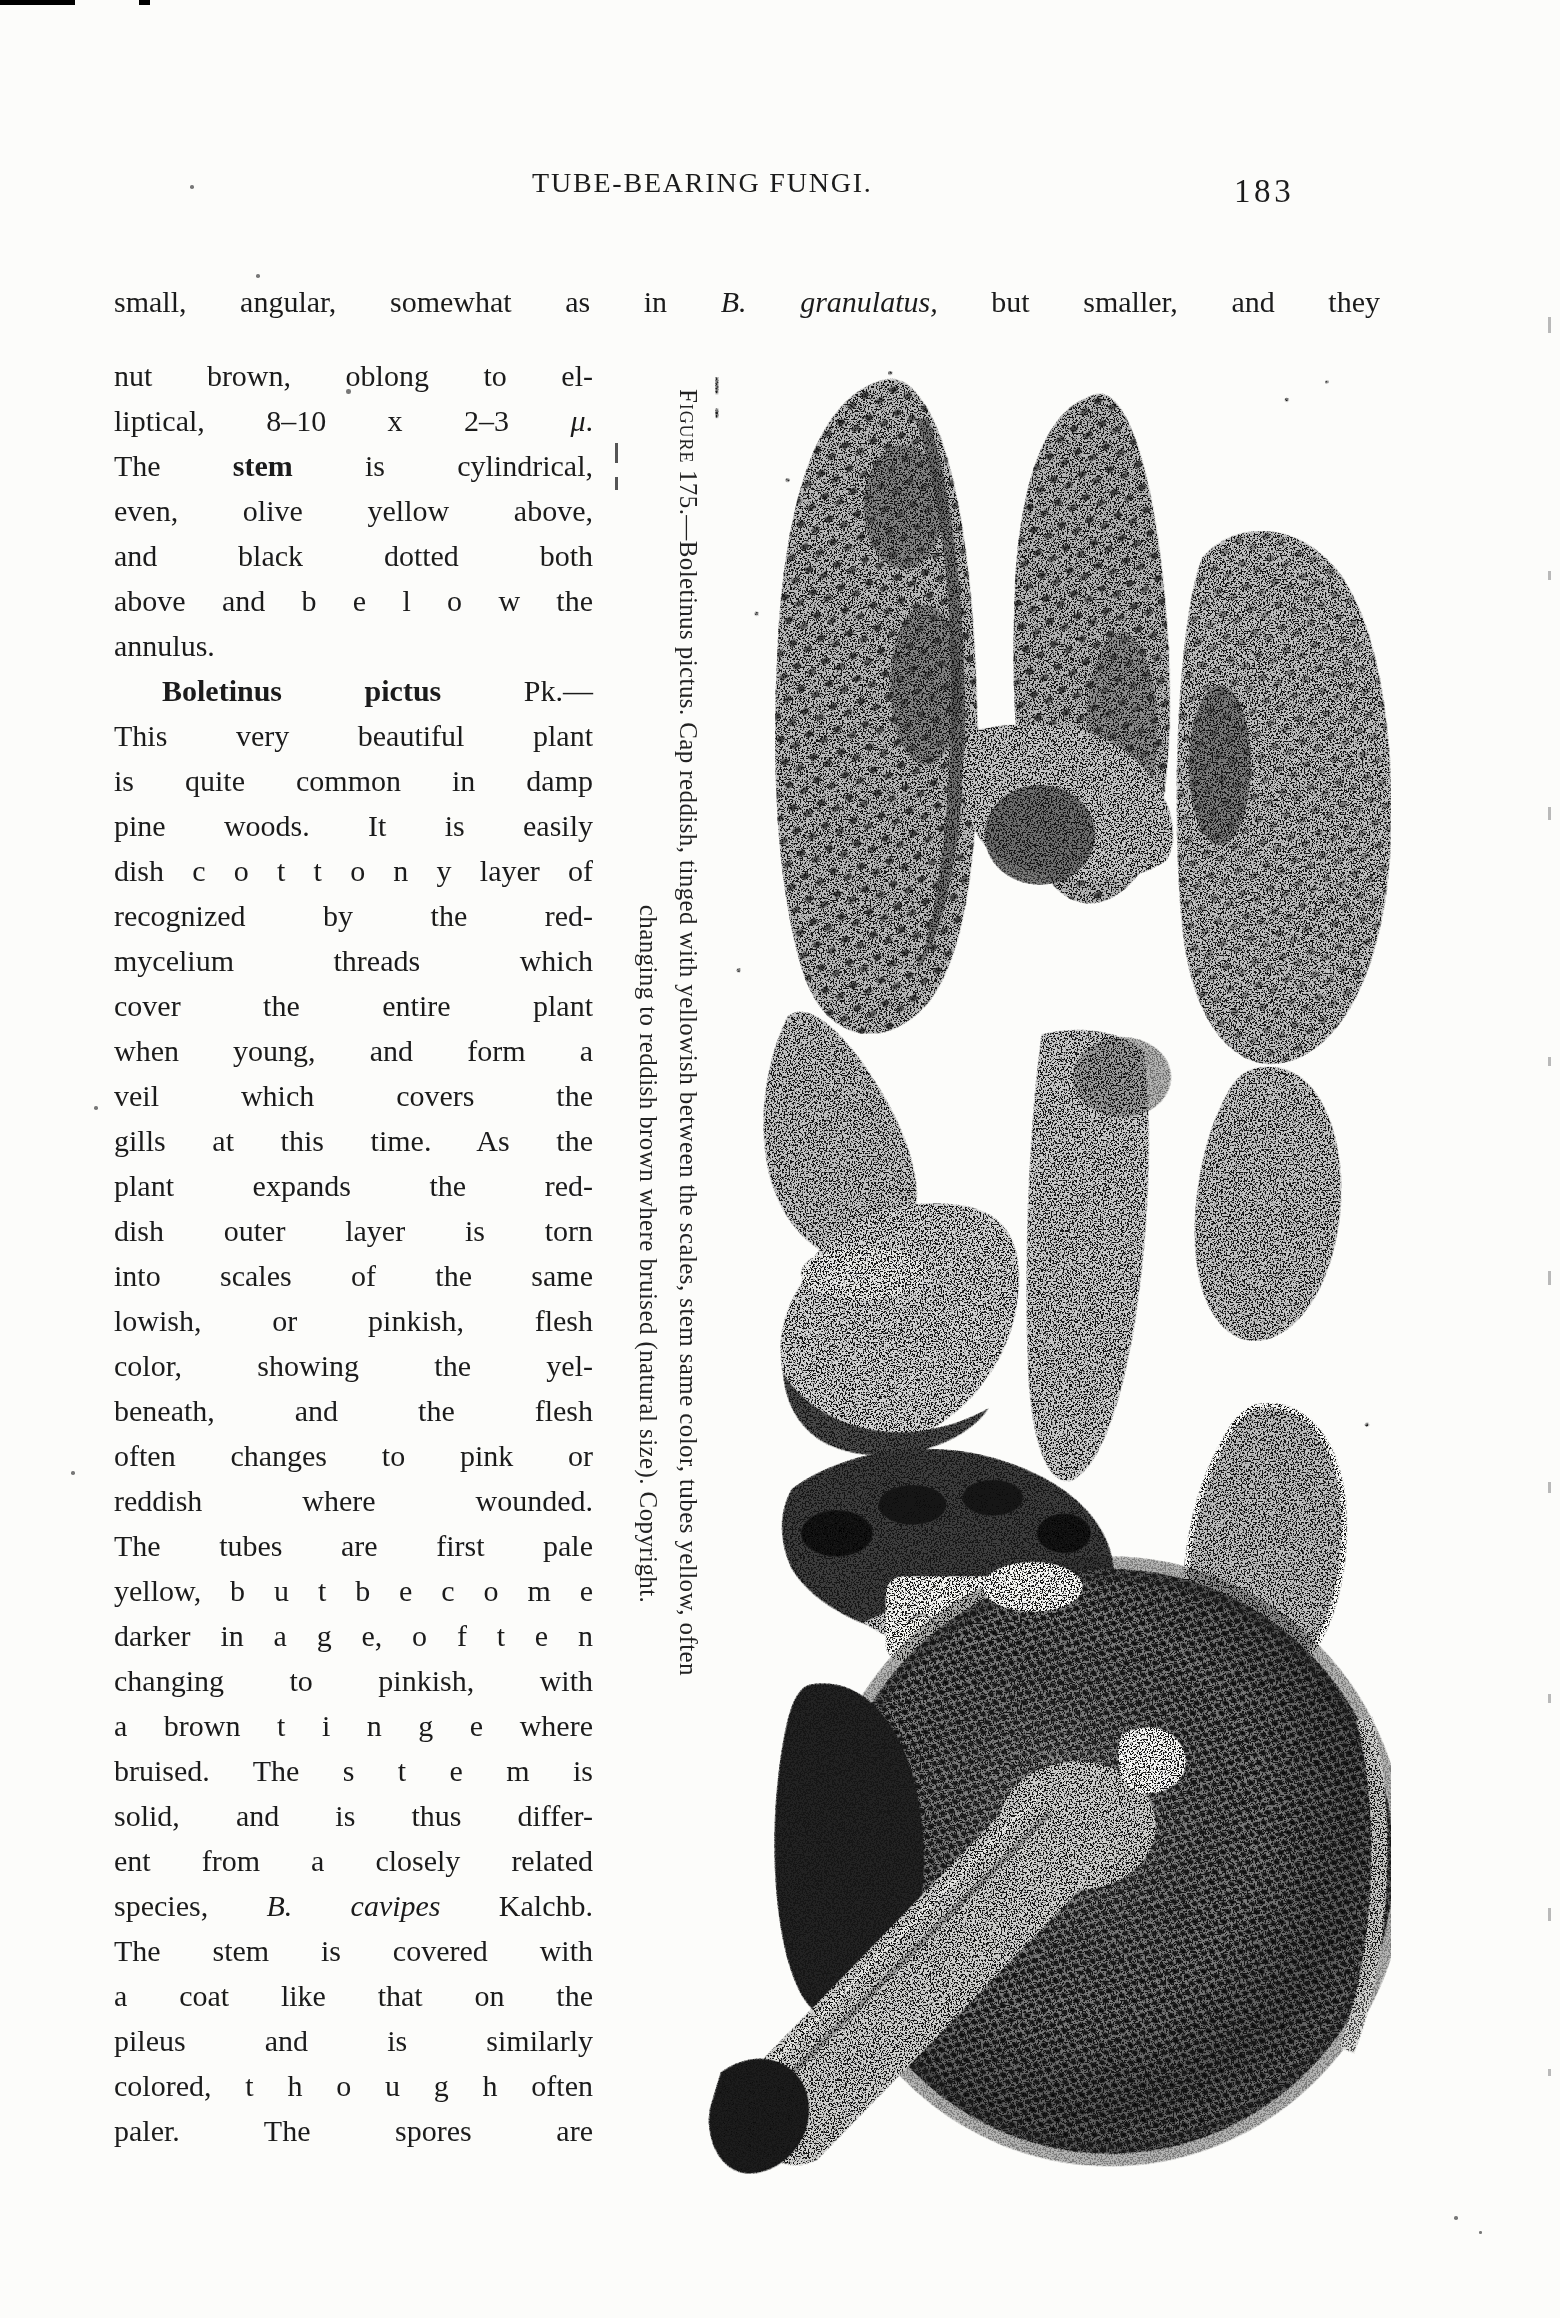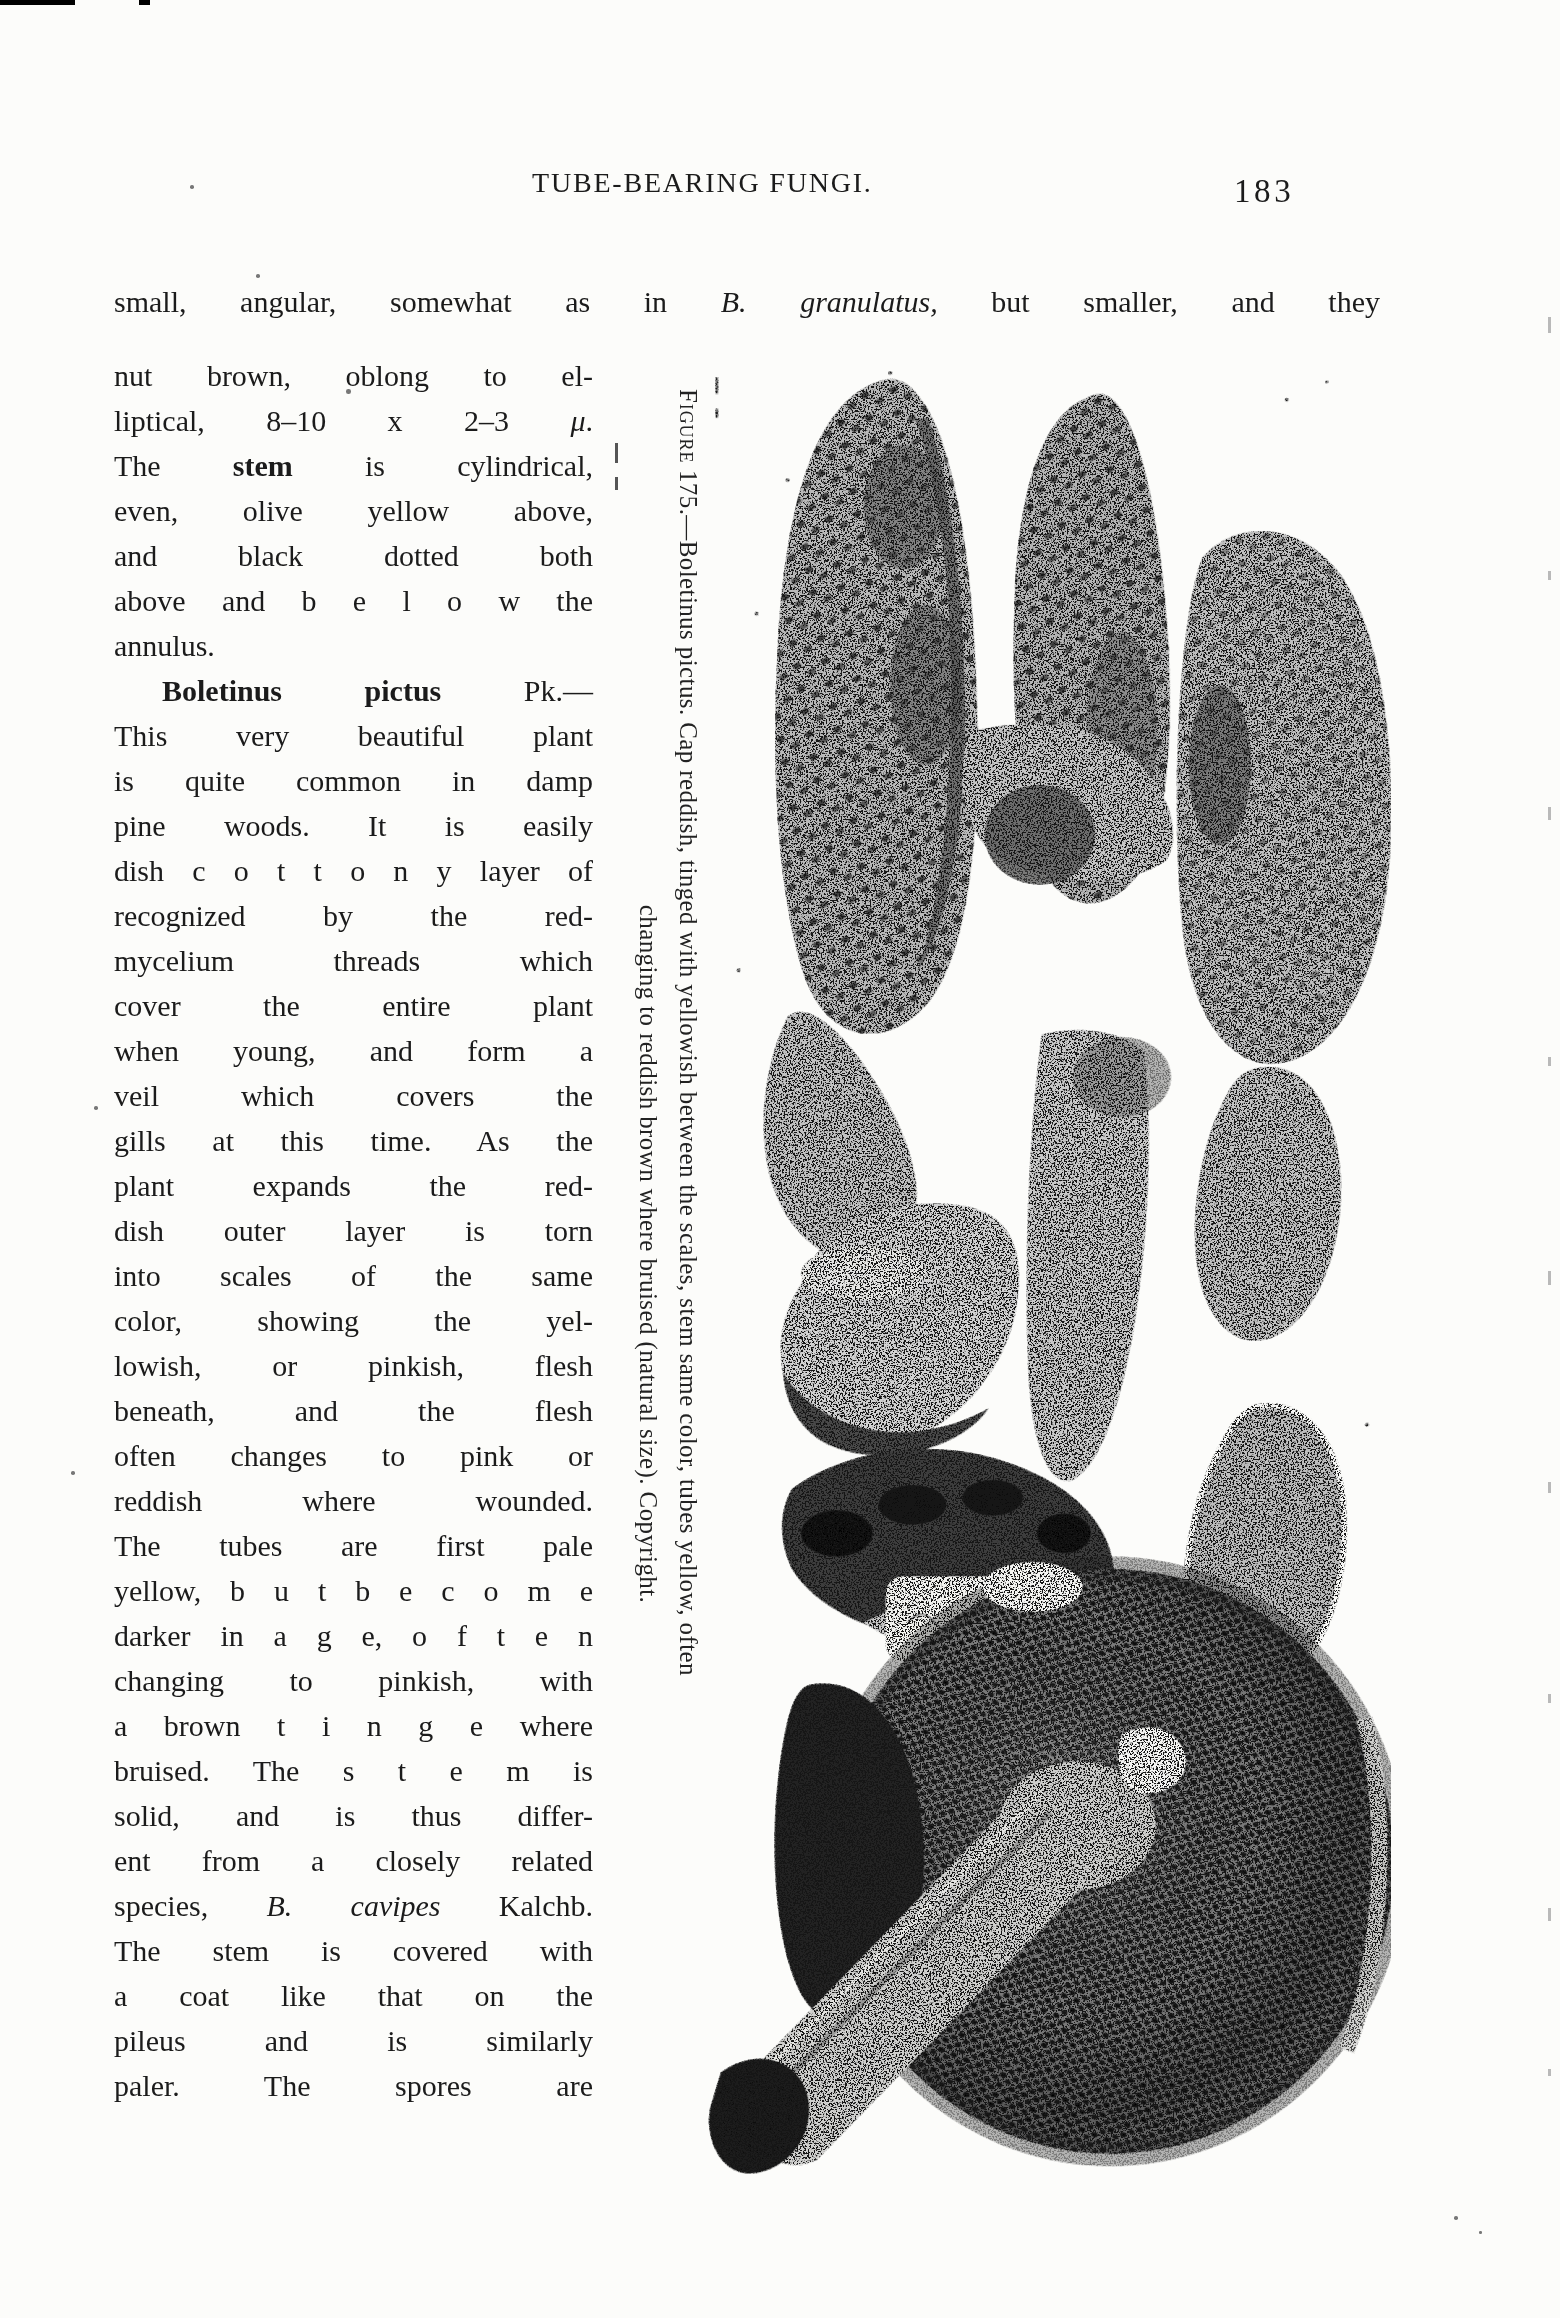--- a/index.html
+++ b/index.html
@@ -59,37 +59,38 @@
     <div class="tline"><span>dish c o t t o n y layer of</span></div>
     <div class="tline"><span>recognized by the red-</span></div>
     <div class="tline"><span>mycelium threads which</span></div>
     <div class="tline"><span>cover the entire plant</span></div>
     <div class="tline"><span>when young, and form a</span></div>
     <div class="tline"><span>veil which covers the</span></div>
     <div class="tline"><span>gills at this time.  As the</span></div>
     <div class="tline"><span>plant expands the red-</span></div>
     <div class="tline"><span>dish outer layer is torn</span></div>
     <div class="tline"><span>into scales of the same</span></div>
+    <div class="tline"><span>lowish, or pinkish, flesh</span></div>
     <div class="tline"><span>color, showing the yel-</span></div>
-    <div class="tline"><span>lowish, or pinkish, flesh</span></div>
     <div class="tline"><span>beneath, and the flesh</span></div>
     <div class="tline"><span>often changes to pink or</span></div>
     <div class="tline"><span>reddish where wounded.</span></div>
     <div class="tline"><span>The tubes are first pale</span></div>
     <div class="tline"><span>yellow, b u t b e c o m e</span></div>
     <div class="tline"><span>darker in a g e, o f t e n</span></div>
     <div class="tline"><span>changing to pinkish, with</span></div>
     <div class="tline"><span>a brown t i n g e where</span></div>
     <div class="tline"><span>bruised.  The s t e m is</span></div>
     <div class="tline"><span>solid, and is thus differ-</span></div>
     <div class="tline"><span>ent from a closely related</span></div>
     <div class="tline"><span>species, </span><span class="i">B. cavipes</span><span> Kalchb.</span></div>
     <div class="tline"><span>The stem is covered with</span></div>
     <div class="tline"><span>a coat like that on the</span></div>
     <div class="tline"><span>pileus and is similarly</span></div>
+    <div class="tline"><span>colored, t h o u g h often</span></div>
     <div class="tline"><span>paler.  The spores are</span></div>
   </div>
 
 <div class="abs" id="caption">
     <div class="cap-line"><span class="sc">Figure</span><span> 175.—Boletinus pictus.  Cap reddish, tinged with yellowish between the scales, stem same color, tubes yellow, often</span></div>
     <div class="cap-line center"><span>changing to reddish brown where bruised (natural size).  Copyright.</span></div>
   </div>
 
 <div class="abs" id="figure">
 <svg width="688" height="1833" viewBox="0 0 772 2056" xmlns="http://www.w3.org/2000/svg">

